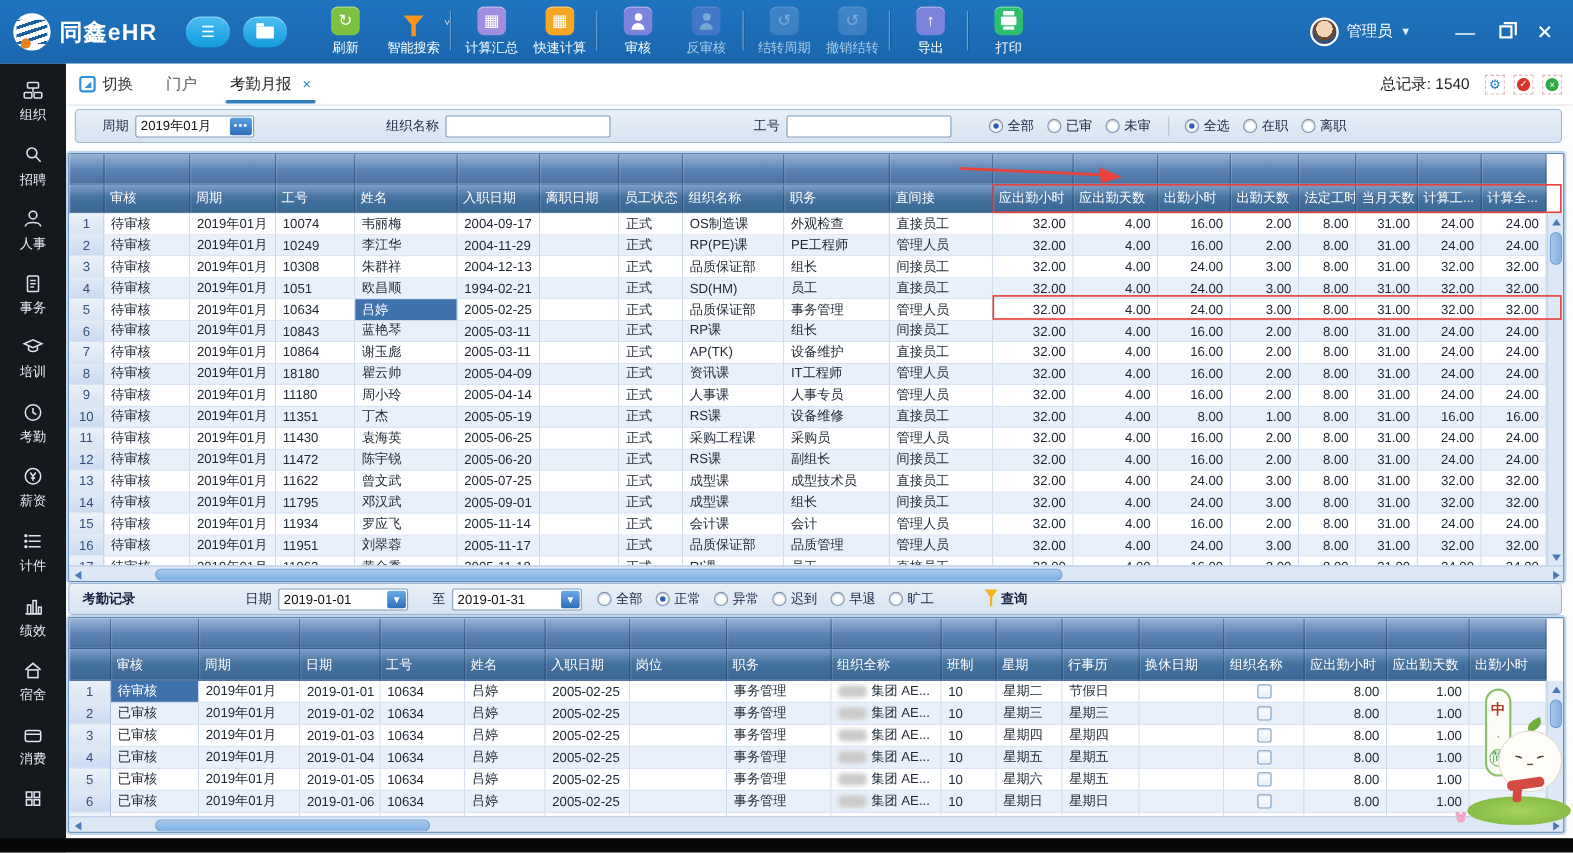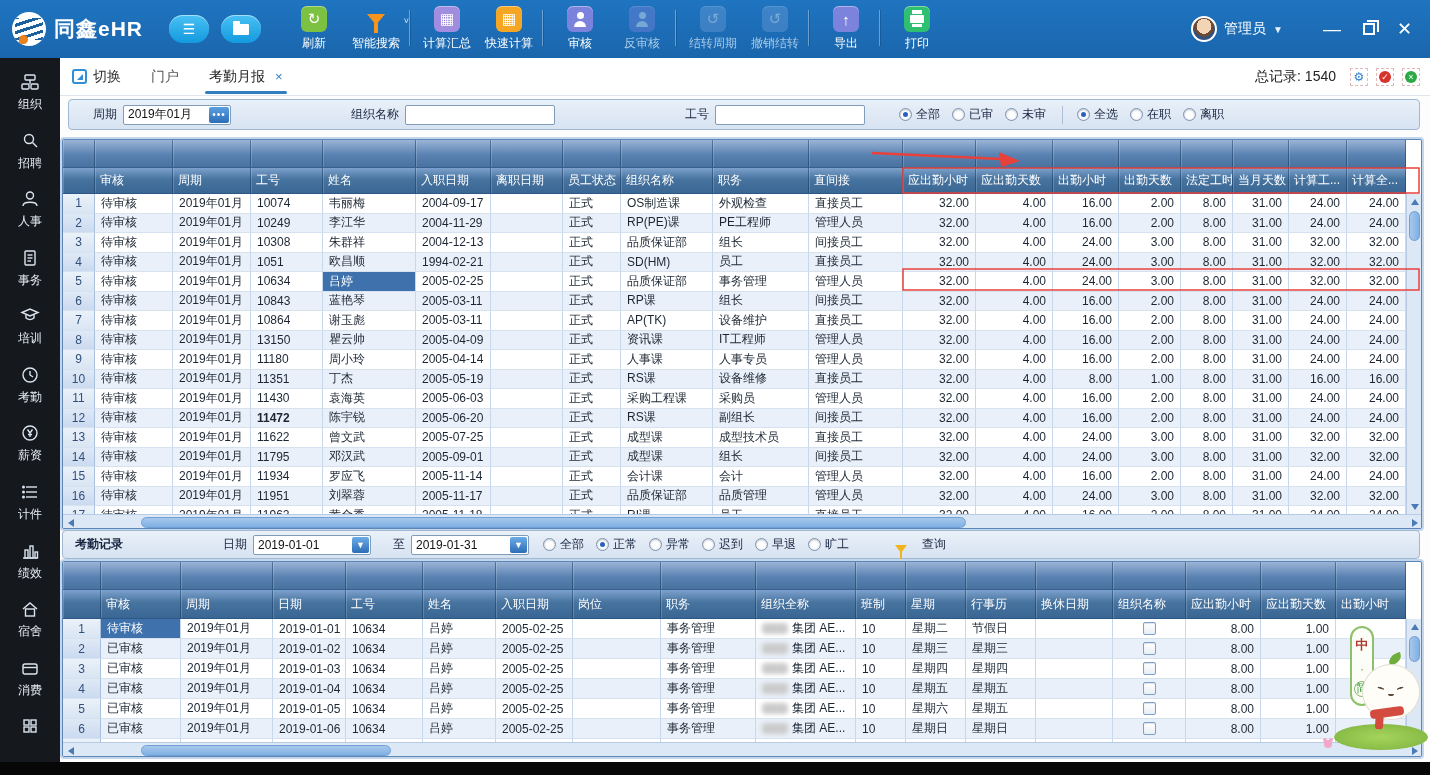--- a/index.html
+++ b/index.html
@@ -72,21 +72,21 @@
   .dots-btn{position:absolute;right:1px;top:1px;bottom:1px;width:20px;background:linear-gradient(#5aa0e0,#2d6db8);border-radius:2px;color:#fff;font-size:10px;letter-spacing:1px;display:flex;align-items:center;justify-content:center;cursor:pointer;}
   .radio{display:flex;align-items:center;gap:4px;margin-right:12px;cursor:pointer;white-space:nowrap;}
   .radio .dot{width:13px;height:13px;border-radius:50%;border:1px solid #8094b0;background:radial-gradient(#fff 40%,#dde7f2);box-shadow:inset 0 1px 2px rgba(0,0,0,.18);display:flex;align-items:center;justify-content:center;}
   .radio.sel .dot::after{content:"";width:5px;height:5px;border-radius:50%;background:#2b5fbd;display:block;}
   .rsep{width:1px;height:18px;background:#aebfd4;margin:0 14px 0 4px;}
 
   .bottom-filter{left:2px;top:472px;width:1358px;height:29px;padding:0 12px;}
   .bf-title{font-weight:bold;color:#17243f;margin-right:40px;}
   .dd-box{width:118px;}
   .dd-btn{position:absolute;right:1px;top:1px;bottom:1px;width:17px;background:linear-gradient(#6aace6,#2d6db8);border-radius:2px;color:#fff;font-size:9px;display:flex;align-items:center;justify-content:center;cursor:pointer;}
-  .query-btn{display:flex;align-items:flex-end;gap:15px;margin-left:34px;cursor:pointer;color:#17243f;}
+  .query-btn{display:flex;align-items:flex-start;gap:3px;margin-left:34px;cursor:pointer;color:#17243f;font-weight:bold;}
   .ic-query{width:0;height:0;border-left:6px solid transparent;border-right:6px solid transparent;border-top:8px solid #f2b41c;position:relative;}
   .ic-query::after{content:"";position:absolute;left:-1px;top:-1px;width:2px;height:8px;background:#f2b41c;}
 
   
   .gridtable{position:absolute;border:1px solid #5b87b8;box-shadow:0 0 0 2px #c3d6ea;border-radius:2px;background:#fff;overflow:hidden;}
   .main-table{left:2px;top:81px;width:1360px;height:390px;}
   .bot-table{left:2px;top:503px;width:1360px;height:196px;}
   .hband{display:flex;overflow:hidden;}
   .hband1{background:linear-gradient(#9ab4d6,#5a82b2 55%,#49729f);border-bottom:1px solid #35608f;}
   .hband2{background:linear-gradient(#7ca1cc,#47739f 45%,#3a6694);border-bottom:1px solid #2d5786;}
@@ -603,21 +603,21 @@
             <div class="cell num" style="width: 62px; height: 100%;">2.00</div>
             <div class="cell num" style="width: 52px; height: 100%;">8.00</div>
             <div class="cell num" style="width: 56px; height: 100%;">31.00</div>
             <div class="cell num" style="width: 58px; height: 100%;">24.00</div>
             <div class="cell num" style="width: 59px; height: 100%;">24.00</div>
           </div>
           <div class="trow alt" style="height: 19.5px;">
             <div class="cell rownum" style="width: 32px; height: 100%;">8</div>
             <div class="cell" style="width: 78px; height: 100%;">待审核</div>
             <div class="cell" style="width: 78px; height: 100%;">2019年01月</div>
-            <div class="cell" style="width: 72px; height: 100%;">13150</div>
+            <div class="cell" style="width: 72px; height: 100%;">18180</div>
             <div class="cell" style="width: 93px; height: 100%;">瞿云帅</div>
             <div class="cell" style="width: 75px; height: 100%;">2005-04-09</div>
             <div class="cell" style="width: 72px; height: 100%;"></div>
             <div class="cell" style="width: 58px; height: 100%;">正式</div>
             <div class="cell" style="width: 92px; height: 100%;">资讯课</div>
             <div class="cell" style="width: 96px; height: 100%;">IT工程师</div>
             <div class="cell" style="width: 94px; height: 100%;">管理人员</div>
             <div class="cell num" style="width: 73px; height: 100%;">32.00</div>
             <div class="cell num" style="width: 77px; height: 100%;">4.00</div>
             <div class="cell num" style="width: 66px; height: 100%;">16.00</div>
@@ -668,40 +668,40 @@
             <div class="cell num" style="width: 56px; height: 100%;">31.00</div>
             <div class="cell num" style="width: 58px; height: 100%;">16.00</div>
             <div class="cell num" style="width: 59px; height: 100%;">16.00</div>
           </div>
           <div class="trow" style="height: 19.5px;">
             <div class="cell rownum" style="width: 32px; height: 100%;">11</div>
             <div class="cell" style="width: 78px; height: 100%;">待审核</div>
             <div class="cell" style="width: 78px; height: 100%;">2019年01月</div>
             <div class="cell" style="width: 72px; height: 100%;">11430</div>
             <div class="cell" style="width: 93px; height: 100%;">袁海英</div>
-            <div class="cell" style="width: 75px; height: 100%;">2005-06-03</div>
+            <div class="cell" style="width: 75px; height: 100%;">2005-06-25</div>
             <div class="cell" style="width: 72px; height: 100%;"></div>
             <div class="cell" style="width: 58px; height: 100%;">正式</div>
             <div class="cell" style="width: 92px; height: 100%;">采购工程课</div>
             <div class="cell" style="width: 96px; height: 100%;">采购员</div>
             <div class="cell" style="width: 94px; height: 100%;">管理人员</div>
             <div class="cell num" style="width: 73px; height: 100%;">32.00</div>
             <div class="cell num" style="width: 77px; height: 100%;">4.00</div>
             <div class="cell num" style="width: 66px; height: 100%;">16.00</div>
             <div class="cell num" style="width: 62px; height: 100%;">2.00</div>
             <div class="cell num" style="width: 52px; height: 100%;">8.00</div>
             <div class="cell num" style="width: 56px; height: 100%;">31.00</div>
             <div class="cell num" style="width: 58px; height: 100%;">24.00</div>
             <div class="cell num" style="width: 59px; height: 100%;">24.00</div>
           </div>
           <div class="trow alt" style="height: 19.5px;">
             <div class="cell rownum" style="width: 32px; height: 100%;">12</div>
             <div class="cell" style="width: 78px; height: 100%;">待审核</div>
             <div class="cell" style="width: 78px; height: 100%;">2019年01月</div>
-            <div class="cell" style="width: 72px; height: 100%; font-weight: bold;">11472</div>
+            <div class="cell" style="width: 72px; height: 100%;">11472</div>
             <div class="cell" style="width: 93px; height: 100%;">陈宇锐</div>
             <div class="cell" style="width: 75px; height: 100%;">2005-06-20</div>
             <div class="cell" style="width: 72px; height: 100%;"></div>
             <div class="cell" style="width: 58px; height: 100%;">正式</div>
             <div class="cell" style="width: 92px; height: 100%;">RS课</div>
             <div class="cell" style="width: 96px; height: 100%;">副组长</div>
             <div class="cell" style="width: 94px; height: 100%;">间接员工</div>
             <div class="cell num" style="width: 73px; height: 100%;">32.00</div>
             <div class="cell num" style="width: 77px; height: 100%;">4.00</div>
             <div class="cell num" style="width: 66px; height: 100%;">16.00</div>

